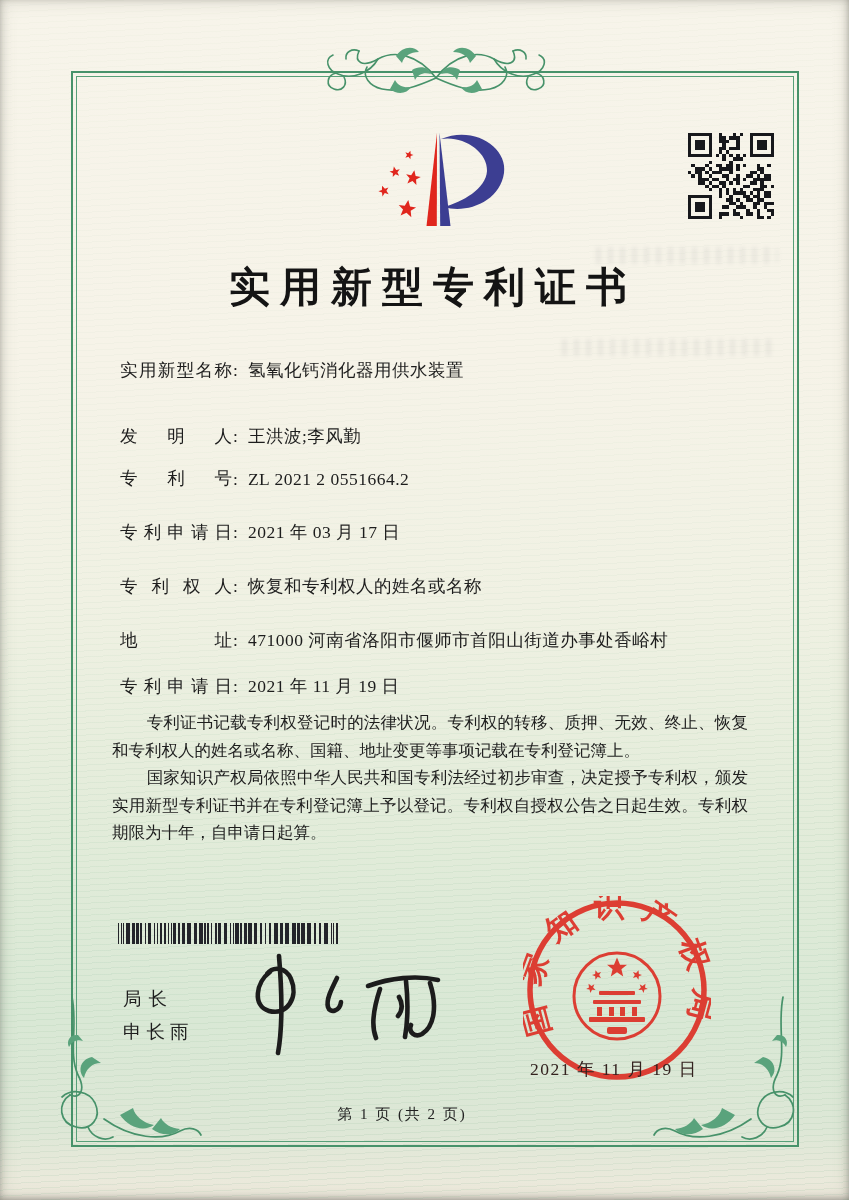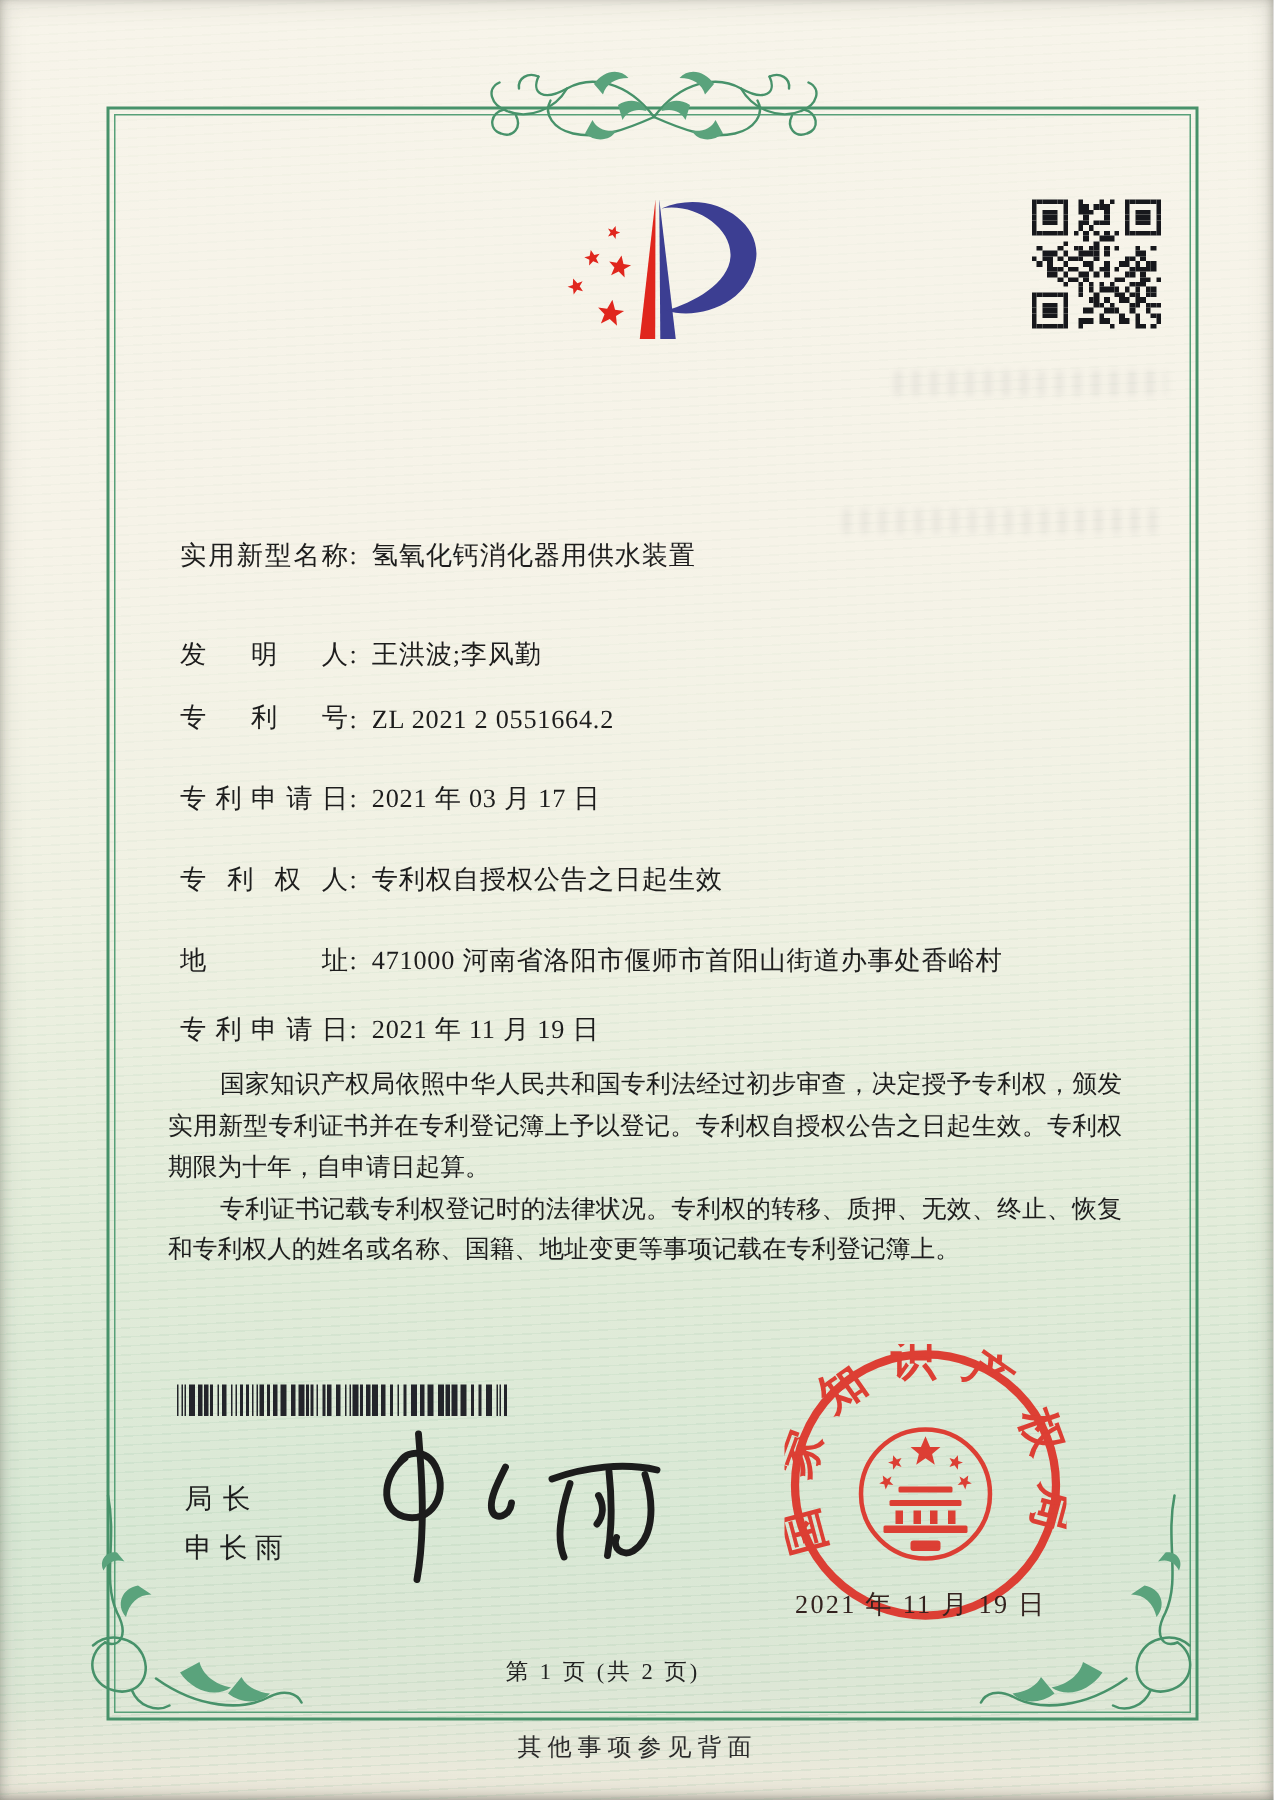--- a/index.html
+++ b/index.html
@@ -747,48 +747,49 @@
       <i class="on"></i>
       <i class="on"></i>
       <i></i>
       <i class="on"></i>
       <i></i>
     </div>
 
   <div class="abs smudge" style="left:596px;top:247px;width:182px;height:17px;"></div>
   <div class="abs smudge" style="left:562px;top:339px;width:212px;height:17px;"></div>
 
+  <div class="abs title">实用新型专利证书</div>
 
   <div class="abs fields">
     <div class="field-row" style="top:2px;">
       <span class="field-label">实用新型名称</span><span class="field-colon">:</span><span class="field-value">氢氧化钙消化器用供水装置</span>
     </div>
     <div class="field-row" style="top:56px;margin-top:12px;">
       <span class="field-label">发明人</span><span class="field-colon">:</span><span class="field-value">王洪波;李风勤</span>
     </div>
     <div class="field-row" style="top:110px;">
       <span class="field-label">专利号</span><span class="field-colon">:</span><span class="field-value">ZL 2021 2 0551664.2</span>
     </div>
     <div class="field-row" style="top:164px;">
       <span class="field-label">专利申请日</span><span class="field-colon">:</span><span class="field-value">2021 年 03 月 17 日</span>
     </div>
     <div class="field-row" style="top:218px;">
-      <span class="field-label">专利权人</span><span class="field-colon">:</span><span class="field-value">专利权自授权公告之日起生效</span>
+      <span class="field-label">专利权人</span><span class="field-colon">:</span><span class="field-value">恢复和专利权人的姓名或名称</span>
     </div>
     <div class="field-row" style="top:272px;">
       <span class="field-label">地址</span><span class="field-colon">:</span><span class="field-value">471000 河南省洛阳市偃师市首阳山街道办事处香峪村</span>
     </div>
     <div class="field-row" style="top:318px;">
       <span class="field-label">专利申请日</span><span class="field-colon">:</span><span class="field-value">2021 年 11 月 19 日</span>
     </div>
   </div>
 
   <div class="abs body-text">
+    <p>专利证书记载专利权登记时的法律状况。专利权的转移、质押、无效、终止、恢复和专利权人的姓名或名称、国籍、地址变更等事项记载在专利登记簿上。</p>
     <p>国家知识产权局依照中华人民共和国专利法经过初步审查，决定授予专利权，颁发实用新型专利证书并在专利登记簿上予以登记。专利权自授权公告之日起生效。专利权期限为十年，自申请日起算。</p>
-    <p>专利证书记载专利权登记时的法律状况。专利权的转移、质押、无效、终止、恢复和专利权人的姓名或名称、国籍、地址变更等事项记载在专利登记簿上。</p>
   </div>
 
   <div class="abs barcode" id="barcode">
       <div class="bar-b" style="width: 1.2924px;"></div>
       <div class="bar-w" style="width: 1.2924px;"></div>
       <div class="bar-b" style="width: 1.2924px;"></div>
       <div class="bar-w" style="width: 1.2924px;"></div>
       <div class="bar-b" style="width: 1.2924px;"></div>
       <div class="bar-w" style="width: 1.2924px;"></div>
       <div class="bar-b" style="width: 3.87719px;"></div>
@@ -928,15 +929,14 @@
         <rect x="66" y="121" width="56" height="5" rx="1"></rect>
         <rect x="84" y="131" width="20" height="7" rx="2"></rect>
       </g>
     </g>
   </svg>
 
   <div class="abs seal-date">2021 年 11 月 19 日</div>
 
   <div class="abs page-footer">第 1 页 (共 2 页)</div>
 
-  <div class="abs back-note">其他事项参见背面</div>
 
 </div>
 
 </body></html>

